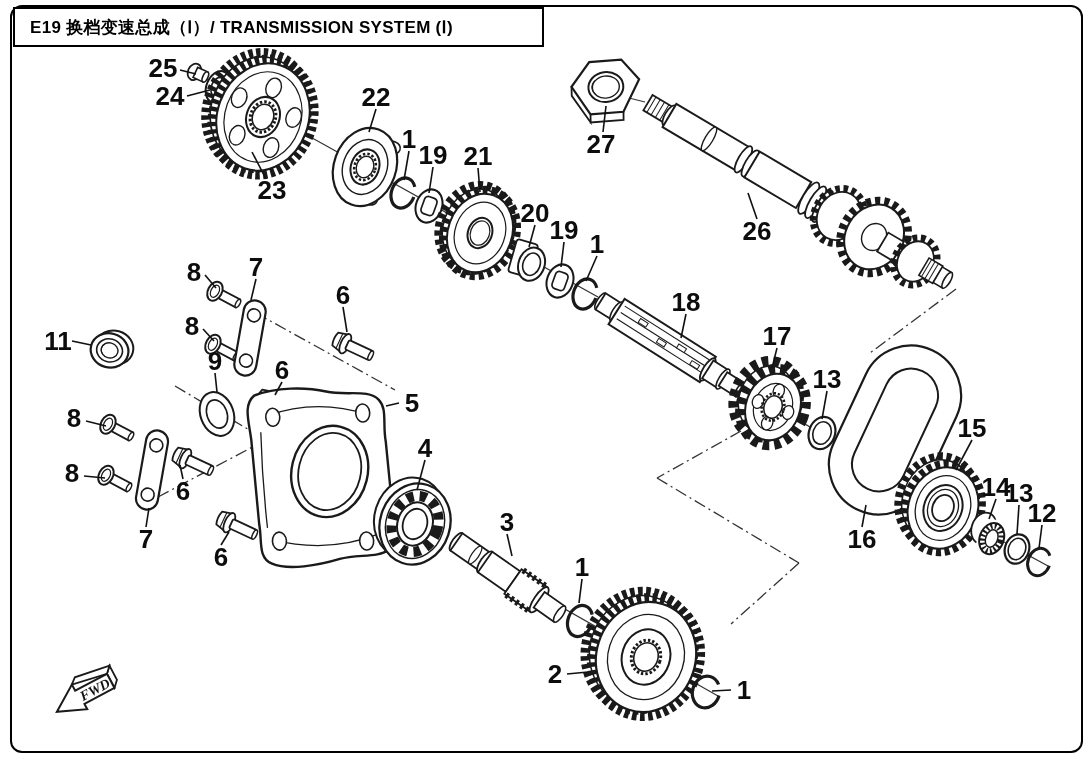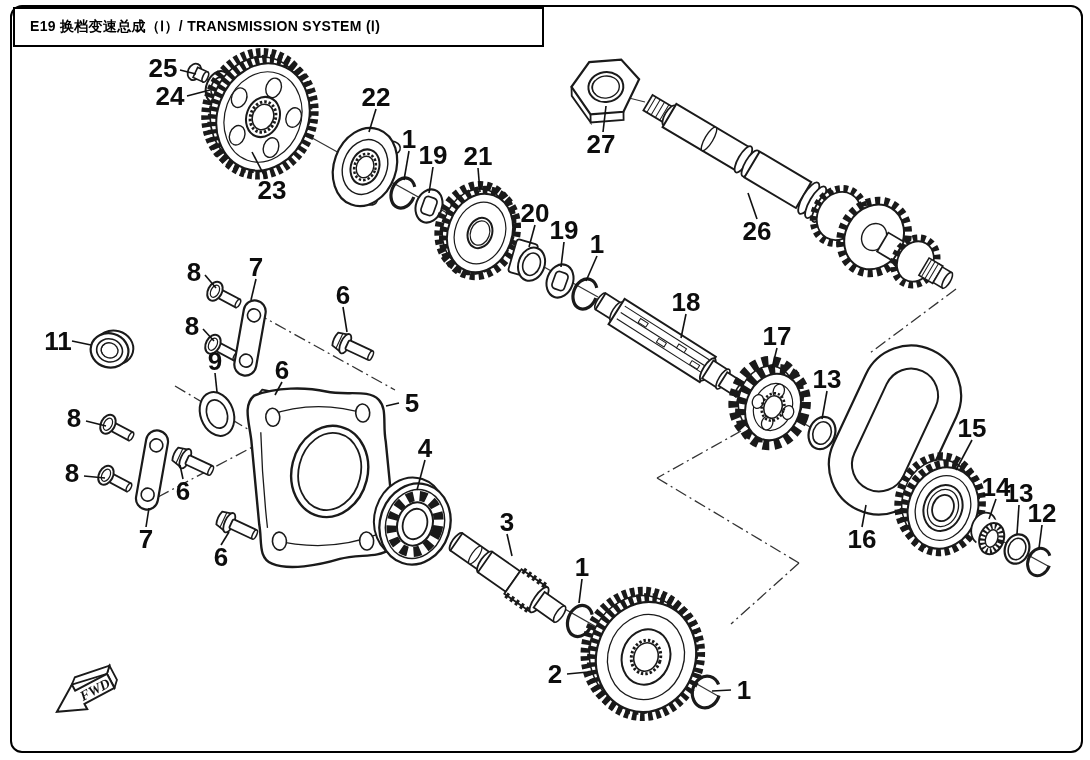--- a/index.html
+++ b/index.html
@@ -3,21 +3,21 @@
 <meta charset="utf-8">
 <style>
   html,body{margin:0;padding:0;background:#fff;}
   #page{position:relative;width:1090px;height:760px;background:#fff;
         font-family:"Liberation Sans",sans-serif;overflow:hidden;}
   #frame{position:absolute;left:10px;top:5px;width:1069px;height:744px;
          border:2.5px solid #000;border-radius:12px;}
   #titlebox{position:absolute;left:13px;top:7px;width:512px;height:36px;
             border:2px solid #000;background:#fff;display:flex;align-items:center;
             padding-left:15px;box-sizing:content-box;}
-  #titlebox span{font-weight:bold;font-size:14px;letter-spacing:.3px;white-space:nowrap;color:#000;}
+  #titlebox span{font-weight:bold;font-size:17px;letter-spacing:.3px;white-space:nowrap;color:#000;}
   svg{position:absolute;left:0;top:0;}
   .ln{stroke:#1a1a1a;fill:none;}
   .wh{fill:#fff;stroke:#1a1a1a;}
   .teeth{fill:none;stroke:#1a1a1a;}
   .axis{stroke:#333;stroke-width:1.2;fill:none;}
   .dashdot{stroke:#333;stroke-width:1.3;fill:none;stroke-dasharray:12 4 2 4;}
   text.callout{font-family:"Liberation Sans",sans-serif;font-weight:bold;font-size:26px;fill:#0d0d0d;}
   .leader{stroke:#111;stroke-width:1.6;}
   text.fwd{font-family:"Liberation Serif",serif;font-weight:bold;font-style:italic;font-size:14px;fill:#111;}
 </style>

